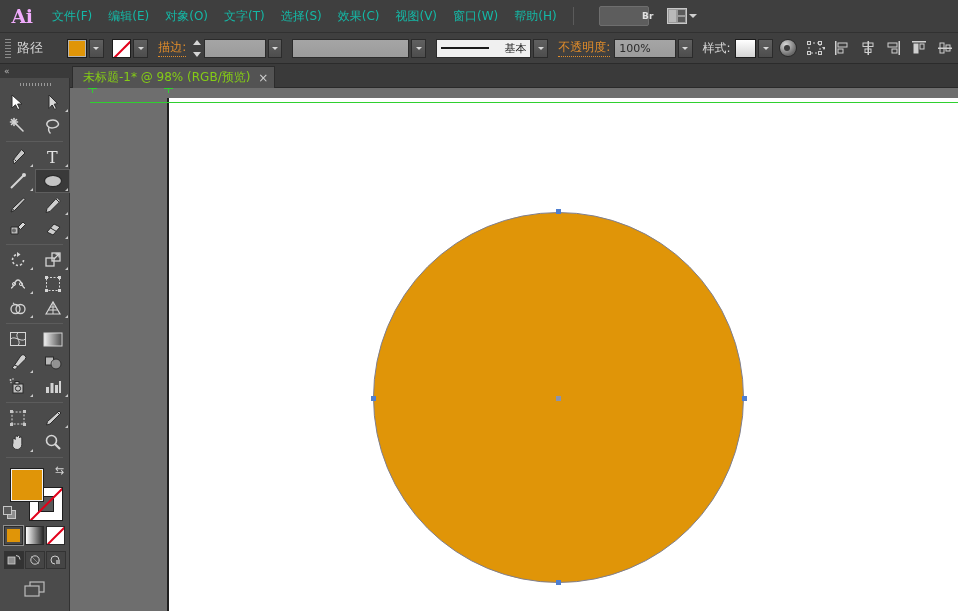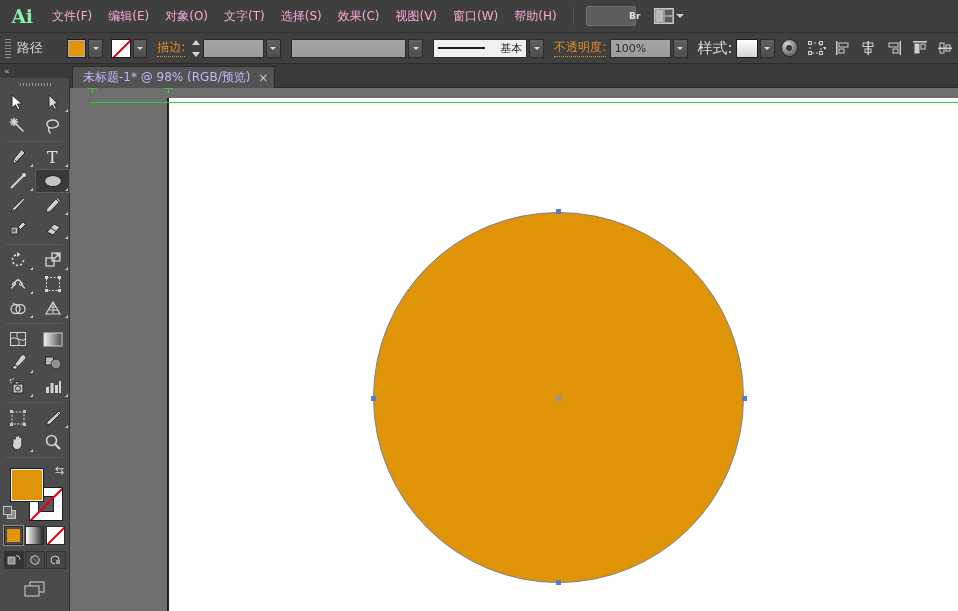--- a/index.html
+++ b/index.html
@@ -19,42 +19,42 @@
   
   #menubar {
     position: absolute; left: 0; top: 0;
     width: 958px; height: 32px;
     background: #3f3f3f;
     display: flex; align-items: center;
   }
   #ai-logo {
     width: 44px; height: 32px;
     display: flex; align-items: center; justify-content: center;
-    color: #86efac;
+    color: #f0abfc;
     font-size: 19px; font-weight: bold;
     font-family: "DejaVu Serif", "Liberation Serif", serif;
     letter-spacing: -0.5px;
   }
   .menu-item {
     padding: 16px 8px; height: 32px;
     display: flex; align-items: center;
-    color: #f9a8d4; font-size: 12px;
+    color: #14b8a6; font-size: 12px;
     white-space: nowrap; cursor: default;
   }
   .mb-sep {
     width: 1px; height: 18px; background: #2e2e2e;
     margin: 0 8px; border-right: 1px solid #5b5b5b;
   }
   #br-btn {
     width: 22px; height: 20px;
     background: #5d5d5d; border: 1px solid #6e6e6e;
     border-radius: 2px;
     display: flex; align-items: center; justify-content: center;
     color: #e2e2e2; font-size: 9px; font-weight: bold;
-    margin-left: 4px;
+    margin-left: 17px;
     padding-left: 48px;
   }
   #layout-btn {
     display: flex; align-items: center; gap: 2px;
     margin-left: 18px;
   }
   .layout-glyph {
     width: 20px; height: 16px;
     border: 1px solid #c8c8c8;
     display: grid;
@@ -116,21 +116,21 @@
     left: -4px; top: 8px; width: 28px; height: 2px;
     background: #e2001a;
     transform: rotate(-45deg);
   }
   .cb-text {
     color: #e08c2a; font-size: 12px;
     border-bottom: 1px dotted #e08c2a;
     white-space: nowrap;
   }
   .cb-text-plain {
-    color: #d8d8d8; font-size: 15px; white-space: nowrap;
+    color: #d8d8d8; font-size: 12px; white-space: nowrap;
   }
   .spinner {
     width: 13px; height: 19px;
     display: flex; flex-direction: column;
     justify-content: space-between;
     margin-right: 1px;
   }
   .spinner span {
     width: 0; height: 0; margin: 1px auto;
     border-left: 4px solid transparent;
@@ -188,21 +188,21 @@
     border-bottom: 1px solid #2a2a2a;
   }
   #doc-tab {
     position: absolute; left: 72px; top: 2px;
     height: 22px;
     background: #535353;
     border: 1px solid #2c2c2c; border-bottom: none;
     display: flex; align-items: center;
     padding: 0 6px 0 10px; gap: 8px;
   }
-  #doc-tab .title { color: #c4b5fd; font-size: 12px; white-space: nowrap; }
+  #doc-tab .title { color: #84cc16; font-size: 12px; white-space: nowrap; }
   #doc-tab .closeb { color: #cfcfcf; font-size: 12px; line-height: 1; }
 
   
   #toolpanel {
     position: absolute; left: 0; top: 64px;
     width: 70px; height: 547px;
     background: #4b4b4b;
     border-right: 1px solid #323232;
   }
   #tp-header {

